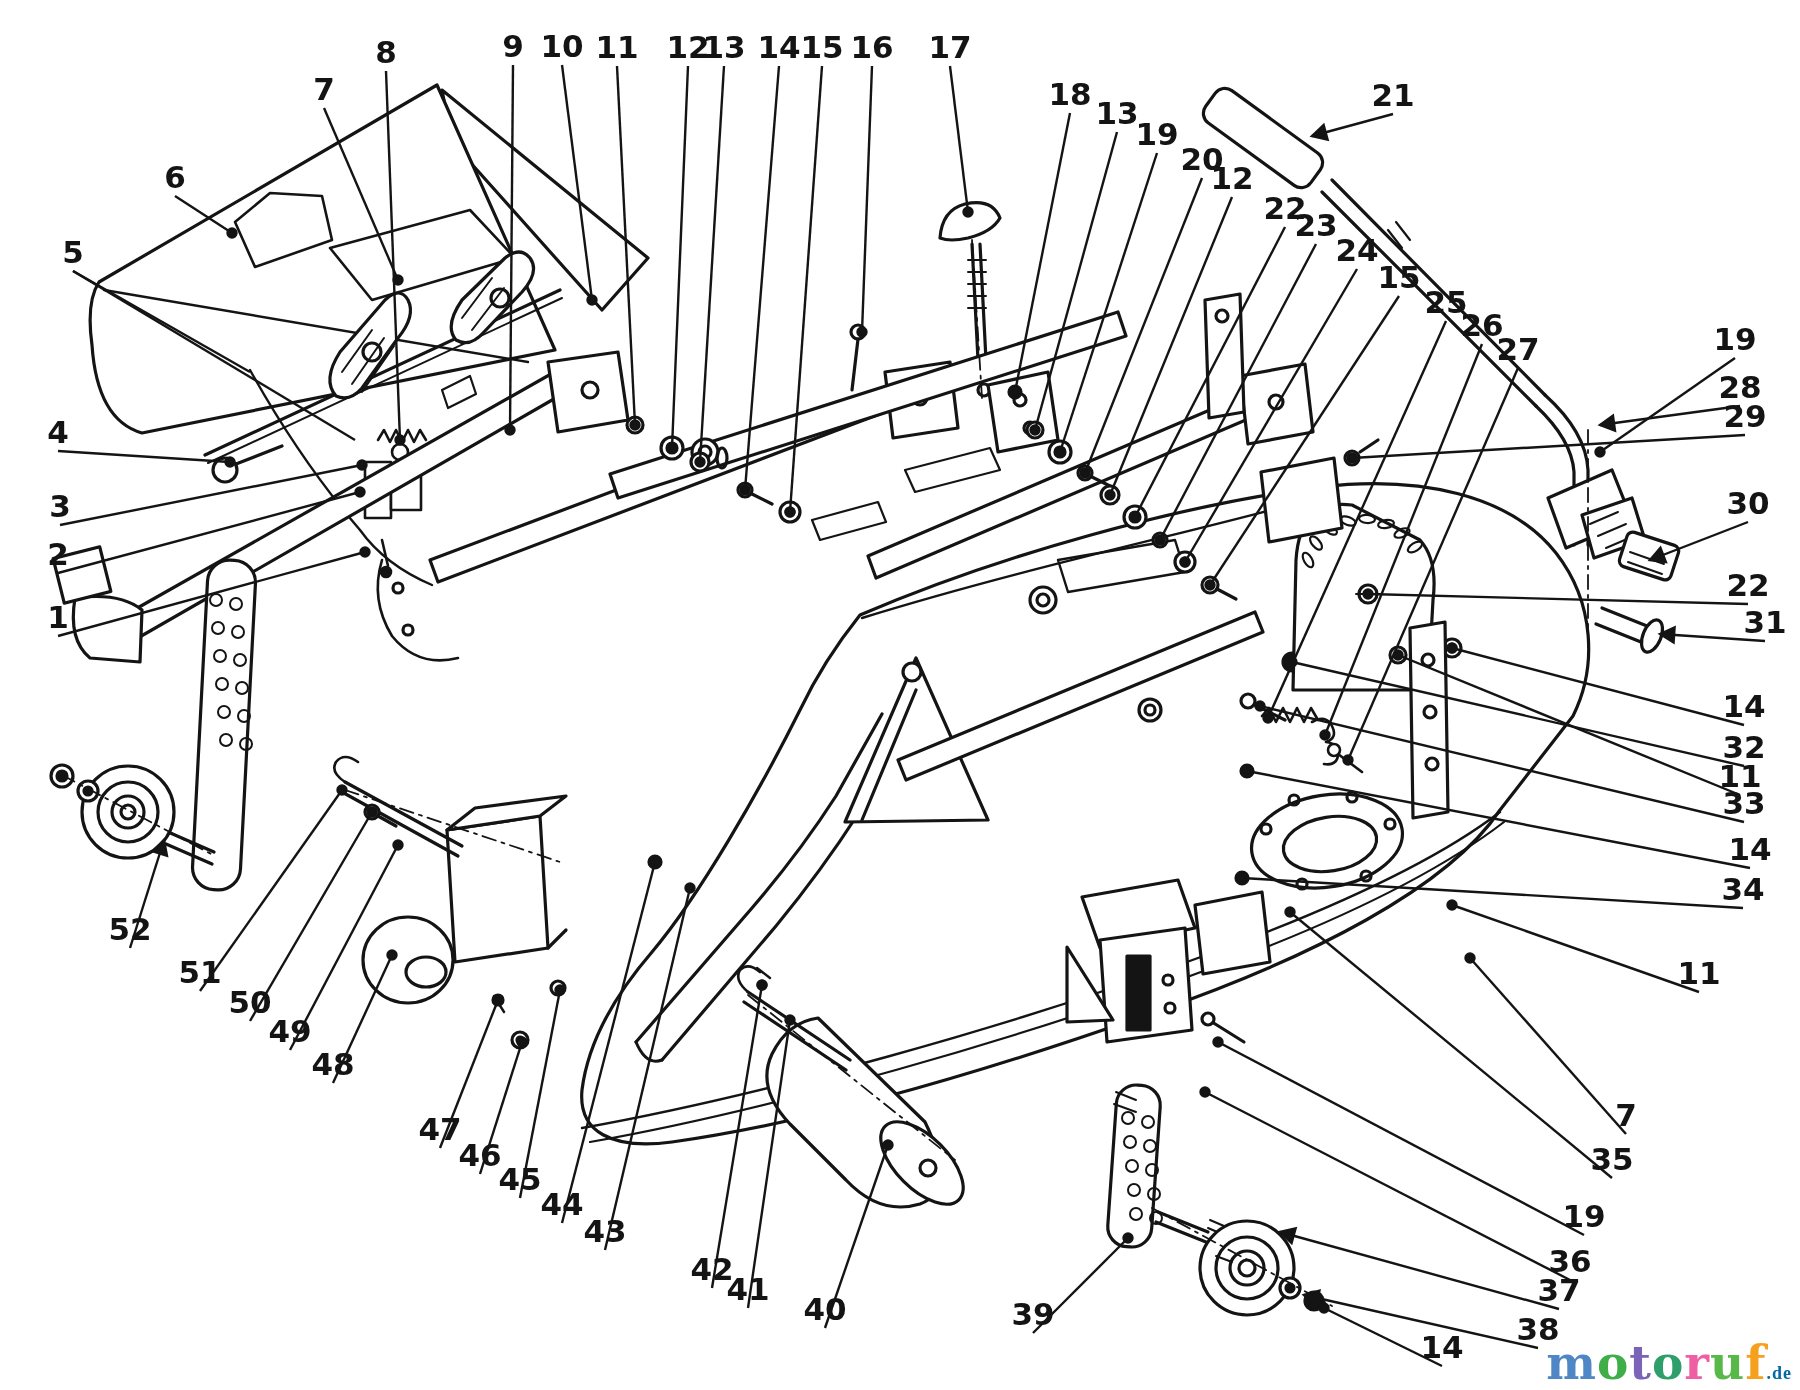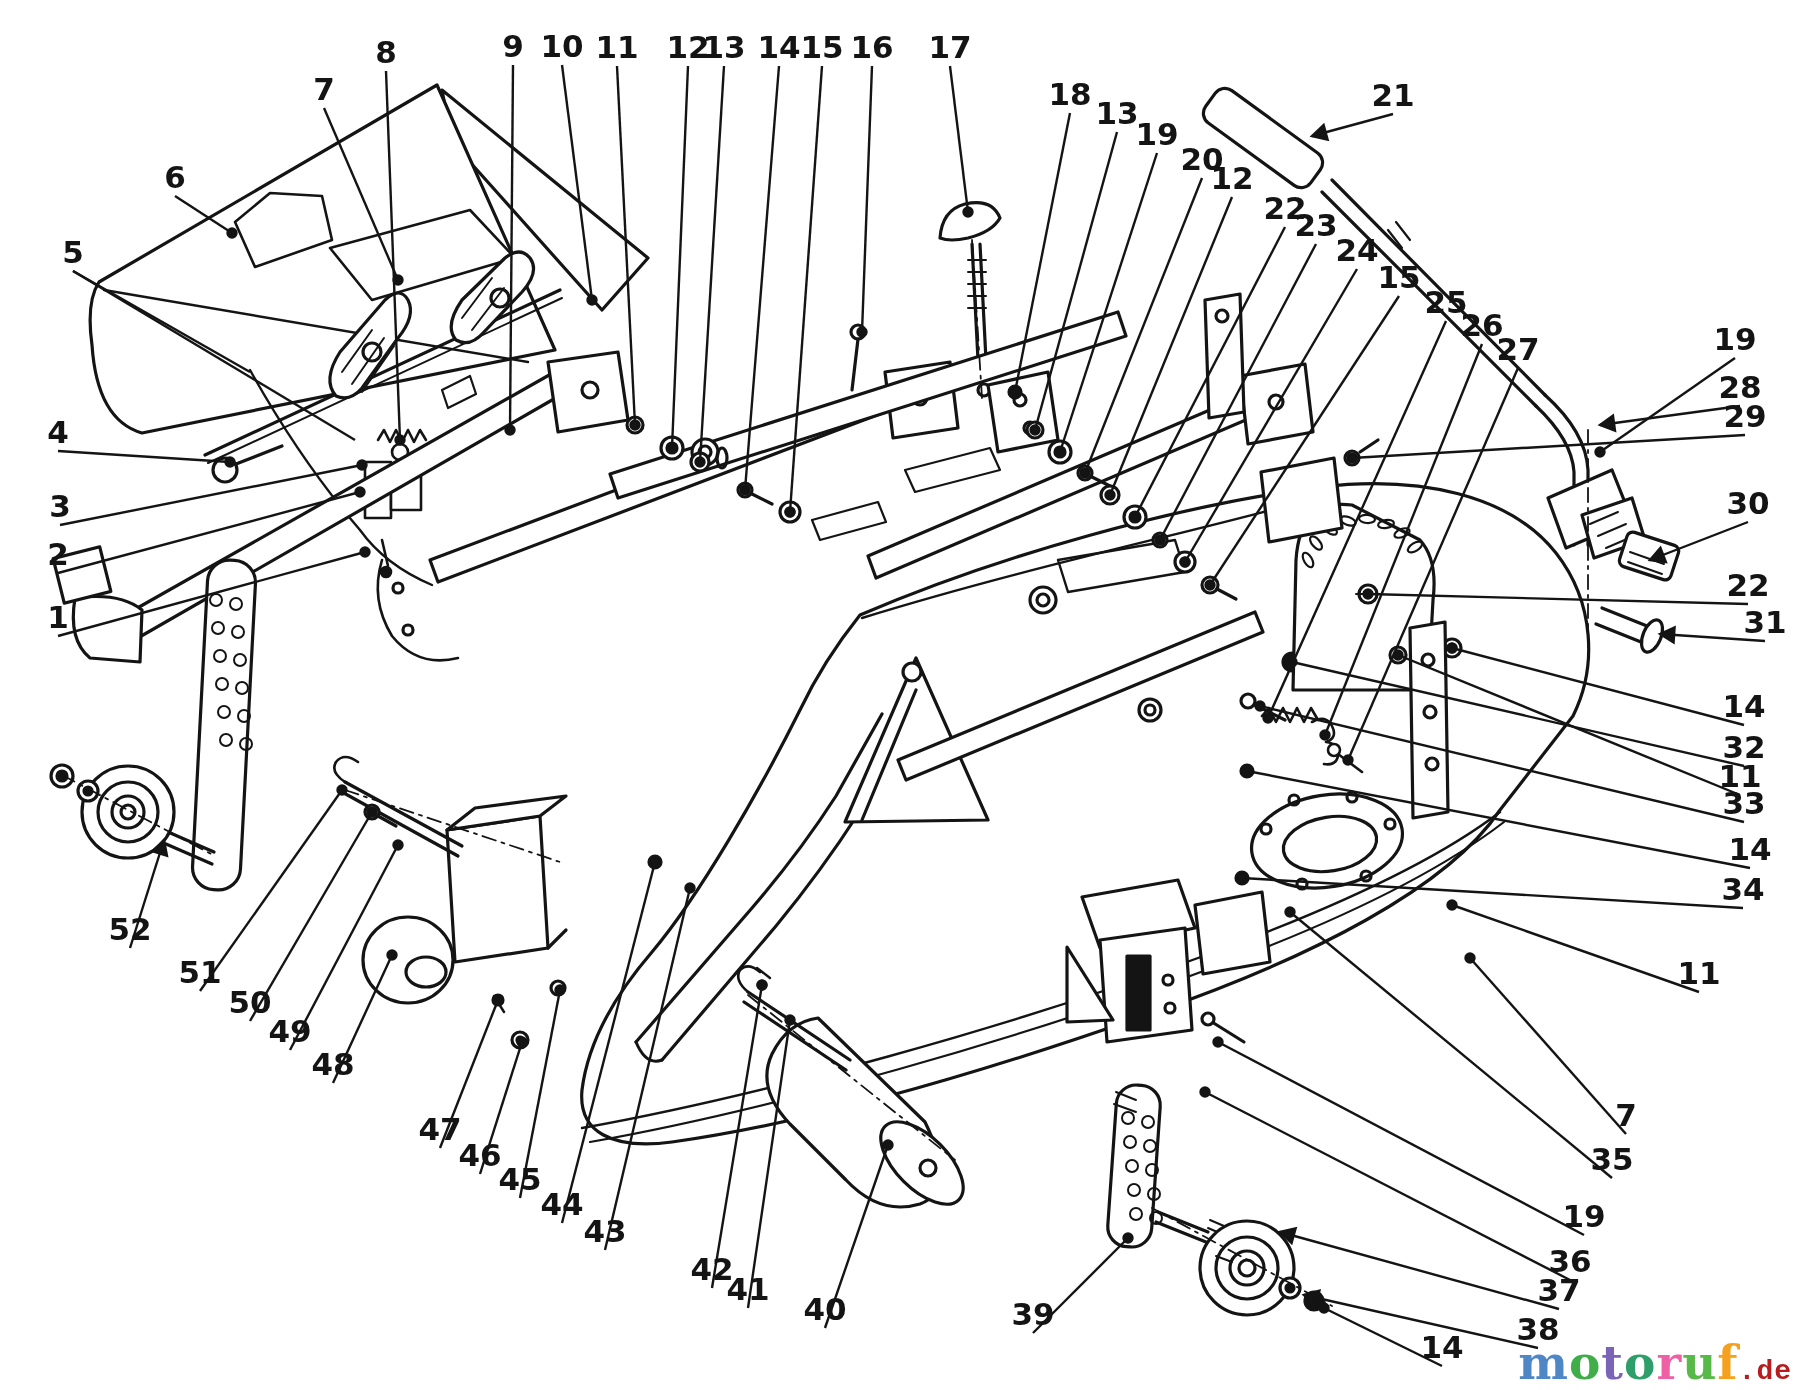--- a/index.html
+++ b/index.html
@@ -5,22 +5,22 @@
   html,body{margin:0;padding:0;background:#ffffff;}
   body{width:1800px;height:1390px;position:relative;overflow:hidden;
        font-family:"DejaVu Sans", sans-serif;}
   #stage{position:absolute;inset:0;}
   svg{display:block;}
   .callout-text{font-family:"DejaVu Sans", sans-serif;font-weight:bold;
                 font-size:31px;fill:#141414;}
   #logo{position:absolute;right:8px;bottom:4px;
         font-family:"DejaVu Serif", serif;font-weight:bold;
         font-size:47px;letter-spacing:1px;line-height:1;user-select:none;}
-  #logo .suffix{font-size:28px;font-weight:bold;color:#b91c1c;
-                font-family:Liberation Mono, monospace;}
+  #logo .suffix{font-size:18px;font-weight:bold;color:#0369a1;
+                font-family:Liberation Serif, serif;}
 </style>
 </head>
 <body>
 
 <div id="stage">
 <svg id="fig" viewBox="0 0 1800 1390" width="1800" height="1390">
   <g id="artwork" stroke="#141414" stroke-width="3.2" fill="none" stroke-linecap="round" stroke-linejoin="round">
 
     <g>
       <polygon points="442,90 648,258 602,310 452,142" fill="#fff"></polygon>

